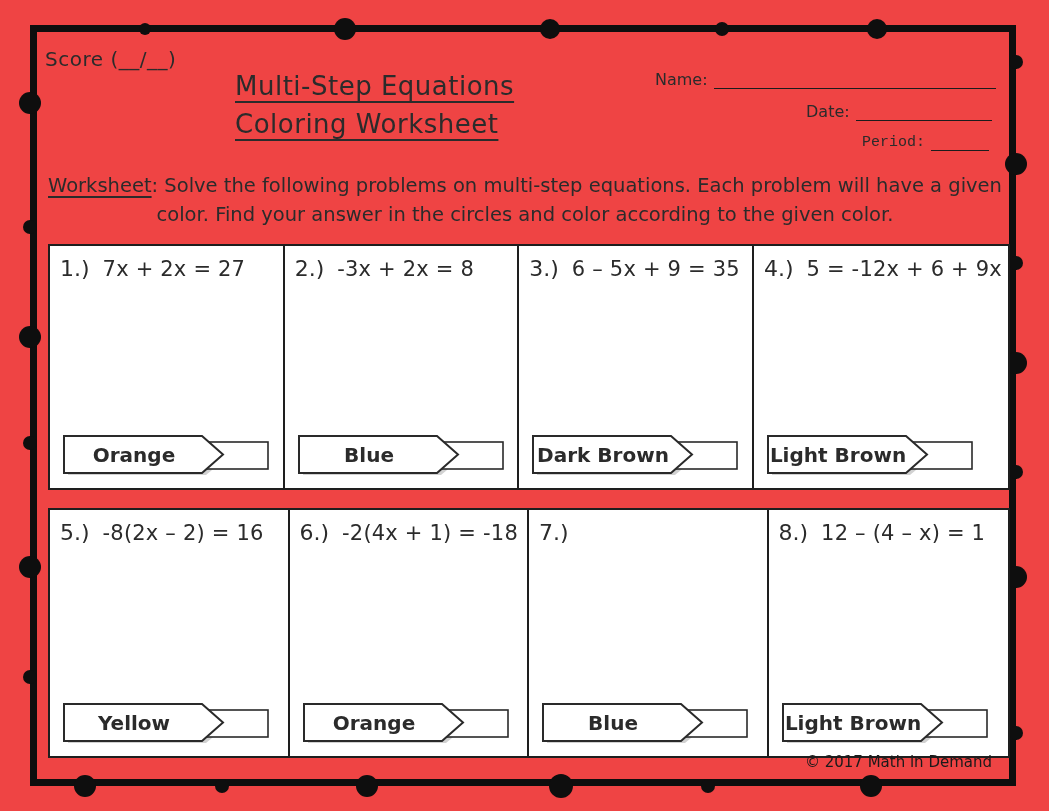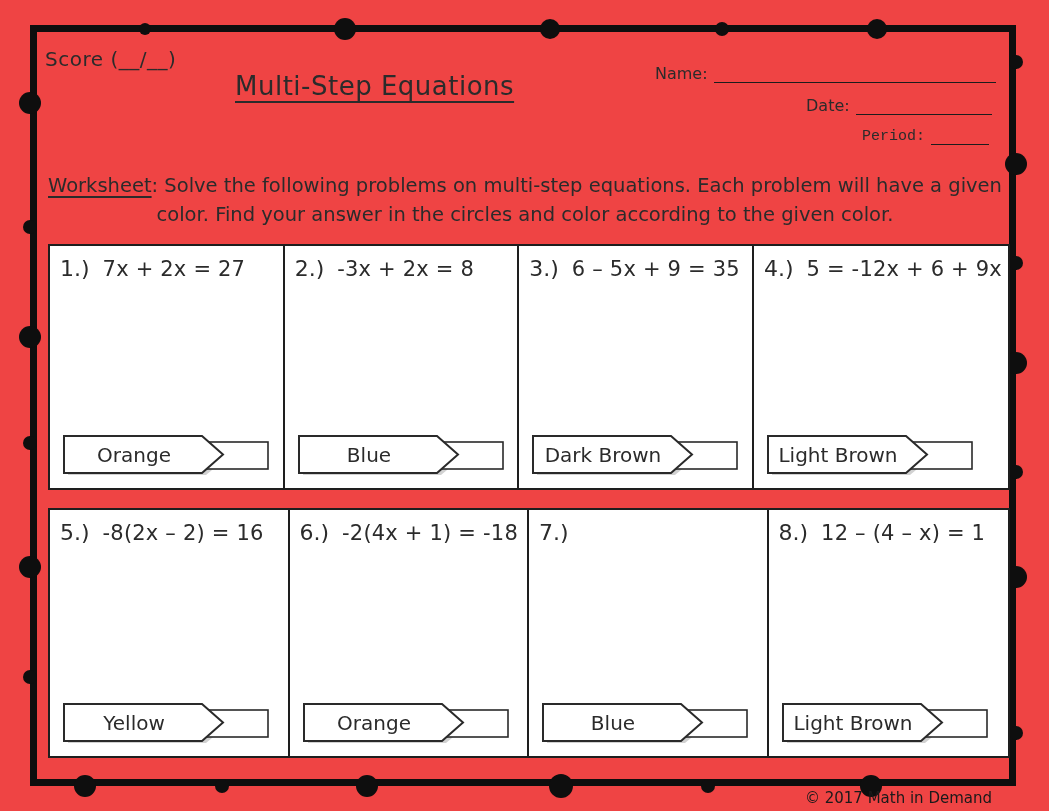--- a/index.html
+++ b/index.html
@@ -43,21 +43,21 @@
     color: #2b2b2b;
     line-height: 1.45;
     z-index: 3;
   }
   .title .tline {
     text-decoration: underline;
     text-underline-offset: 6px;
     text-decoration-thickness: 2px;
   }
   .hfields { position: absolute; z-index: 3; color: #2b2b2b; }
-  .hrow { position: absolute; white-space: nowrap; font-size: 16px; }
+  .hrow { position: absolute; white-space: nowrap; font-size: 16px; margin-top: 6px; }
   .hrow .blank {
     display: inline-block;
     border-bottom: 1.6px solid #1c1c1c;
     height: 16px;
     vertical-align: bottom;
     margin-left: 6px;
   }
   .row-name   { left: 655px; top: 64px; }
   .row-date   { left: 806px; top: 96px; }
   .row-period { left: 862px; top: 128px; font-size: 15px; font-family: Liberation Mono, monospace; }
@@ -104,33 +104,34 @@
     white-space: nowrap;
   }
   .pnum { font-size: 22px; color: #2b2b2b; }
   .peq  { font-size: 21px; color: #2b2b2b; letter-spacing: 0.2px; }
   .tag {
     position: absolute;
     left: 12px;
     bottom: 11px;
     width: 212px;
     height: 44px;
+    font-weight: bold;
   }
   .tag svg { display: block; }
   .tag .shadow { fill: #9a9a9a; opacity: 0.45; }
   .tag .abox  { fill: #ffffff; stroke: #2a2a2a; stroke-width: 1.6; }
   .tag .arrow { fill: #ffffff; stroke: #2a2a2a; stroke-width: 2; }
   .tag text {
     font-family: "DejaVu Sans", sans-serif;
     font-size: 20px;
     fill: #2b2b2b;
   }
   .footer {
     position: absolute;
-    right: 57px; top: 789px;
+    right: 57px; top: 753px;
     font-size: 15px;
     color: #1a1a1a;
     z-index: 3;
     margin-left: 32px;
   }
 </style>
 </head>
 <body>
 
 <div class="page">
@@ -163,20 +164,21 @@
       <div class="dot" style="left: 23px; top: 670px; width: 14px; height: 14px;"></div>
     </div>
 
   <div class="score">
     <span>Score</span>
     <span>(__/__)</span>
   </div>
 
   <div class="title">
     <div class="tline">Multi-Step Equations</div>
+    <div class="tline">Coloring Worksheet</div>
   </div>
 
   <div class="hfields">
     <div class="hrow row-name">
       <span>Name:</span><span class="blank"></span>
     </div>
     <div class="hrow row-date">
       <span>Date:</span><span class="blank"></span>
     </div>
     <div class="hrow row-period">

